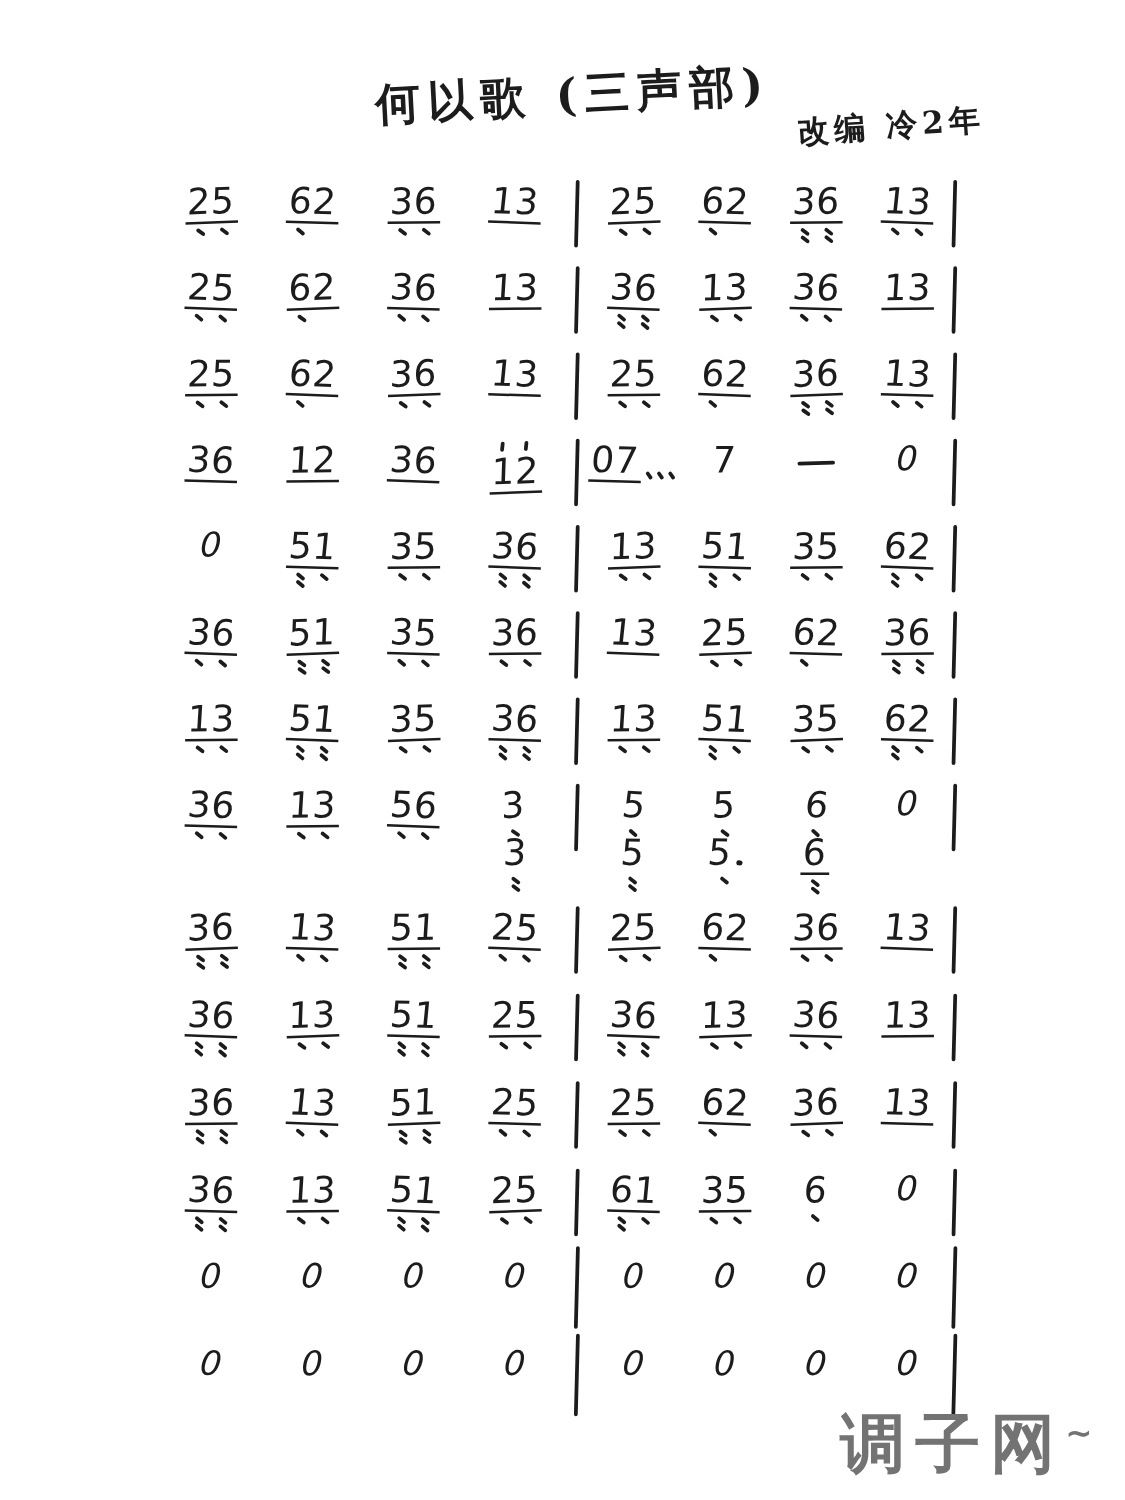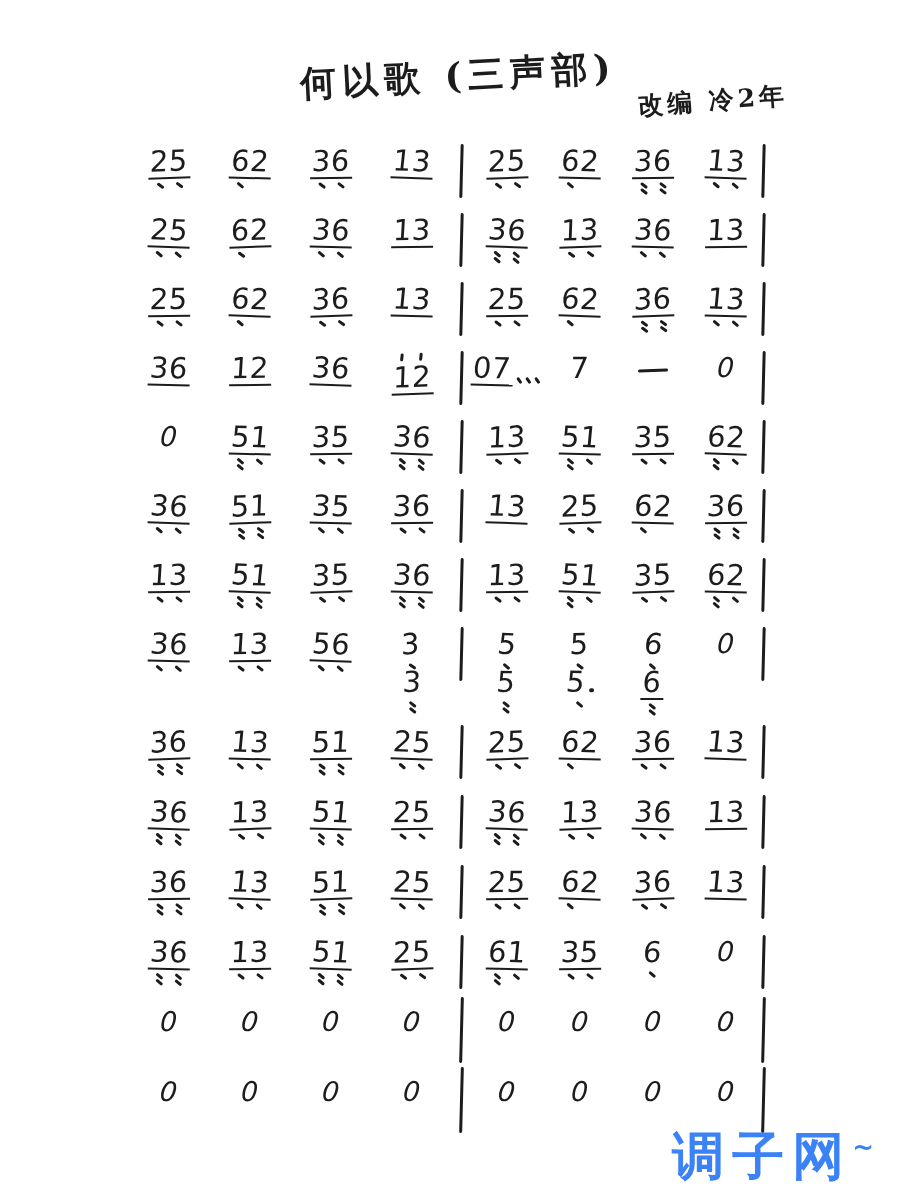--- a/index.html
+++ b/index.html
@@ -62,21 +62,21 @@
   .chord{display:flex;flex-direction:column;align-items:center;}
   .chord .grp + .grp{margin-top:0px;}
 
   
   .rot0{transform:rotate(-2deg);}
   .rot1{transform:rotate(1.5deg);}
   .rot2{transform:rotate(-0.5deg);}
   .rot3{transform:rotate(2deg);}
 
   
-  .wm{position:absolute;right:26px;bottom:18px;text-align:left;color:#3b82f6;}
+  .wm{position:absolute;right:26px;bottom:18px;text-align:left;color:#737373;}
   .wm-name{font-size:52px;font-weight:700;letter-spacing:8px;line-height:52px;
            font-family:"DejaVu Serif",serif;}
   .wm-mark{font-size:26px;font-weight:700;vertical-align:18px;letter-spacing:0;}
   .wm-url{font-size:33px;font-weight:600;letter-spacing:2px;line-height:44px;
           font-family:"DejaVu Sans",sans-serif;}
 </style>
 </head>
 <body>
 
 <div class="sheet">

